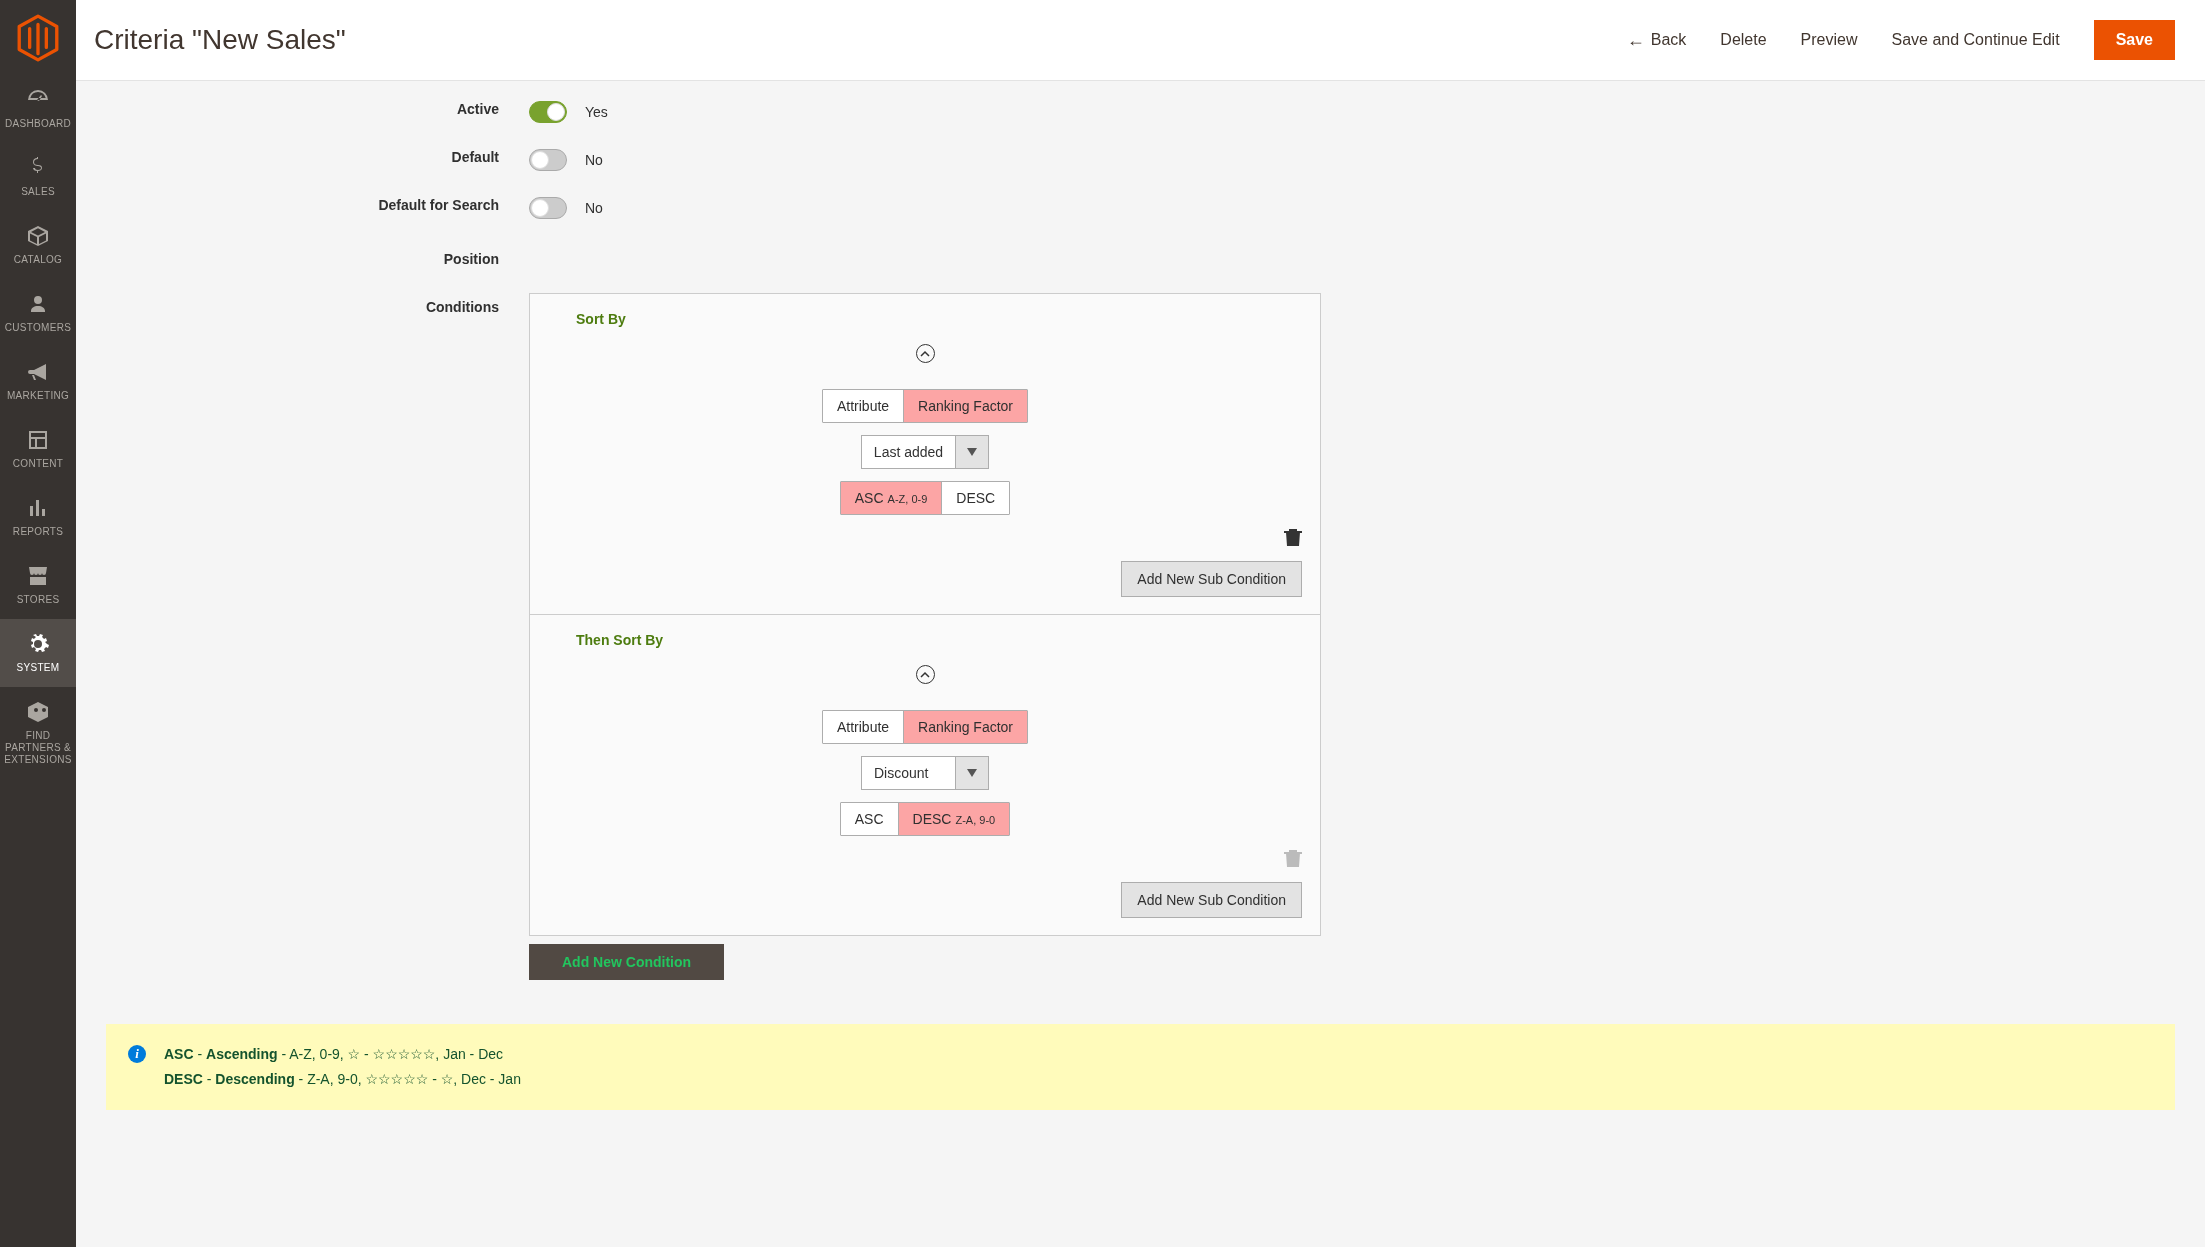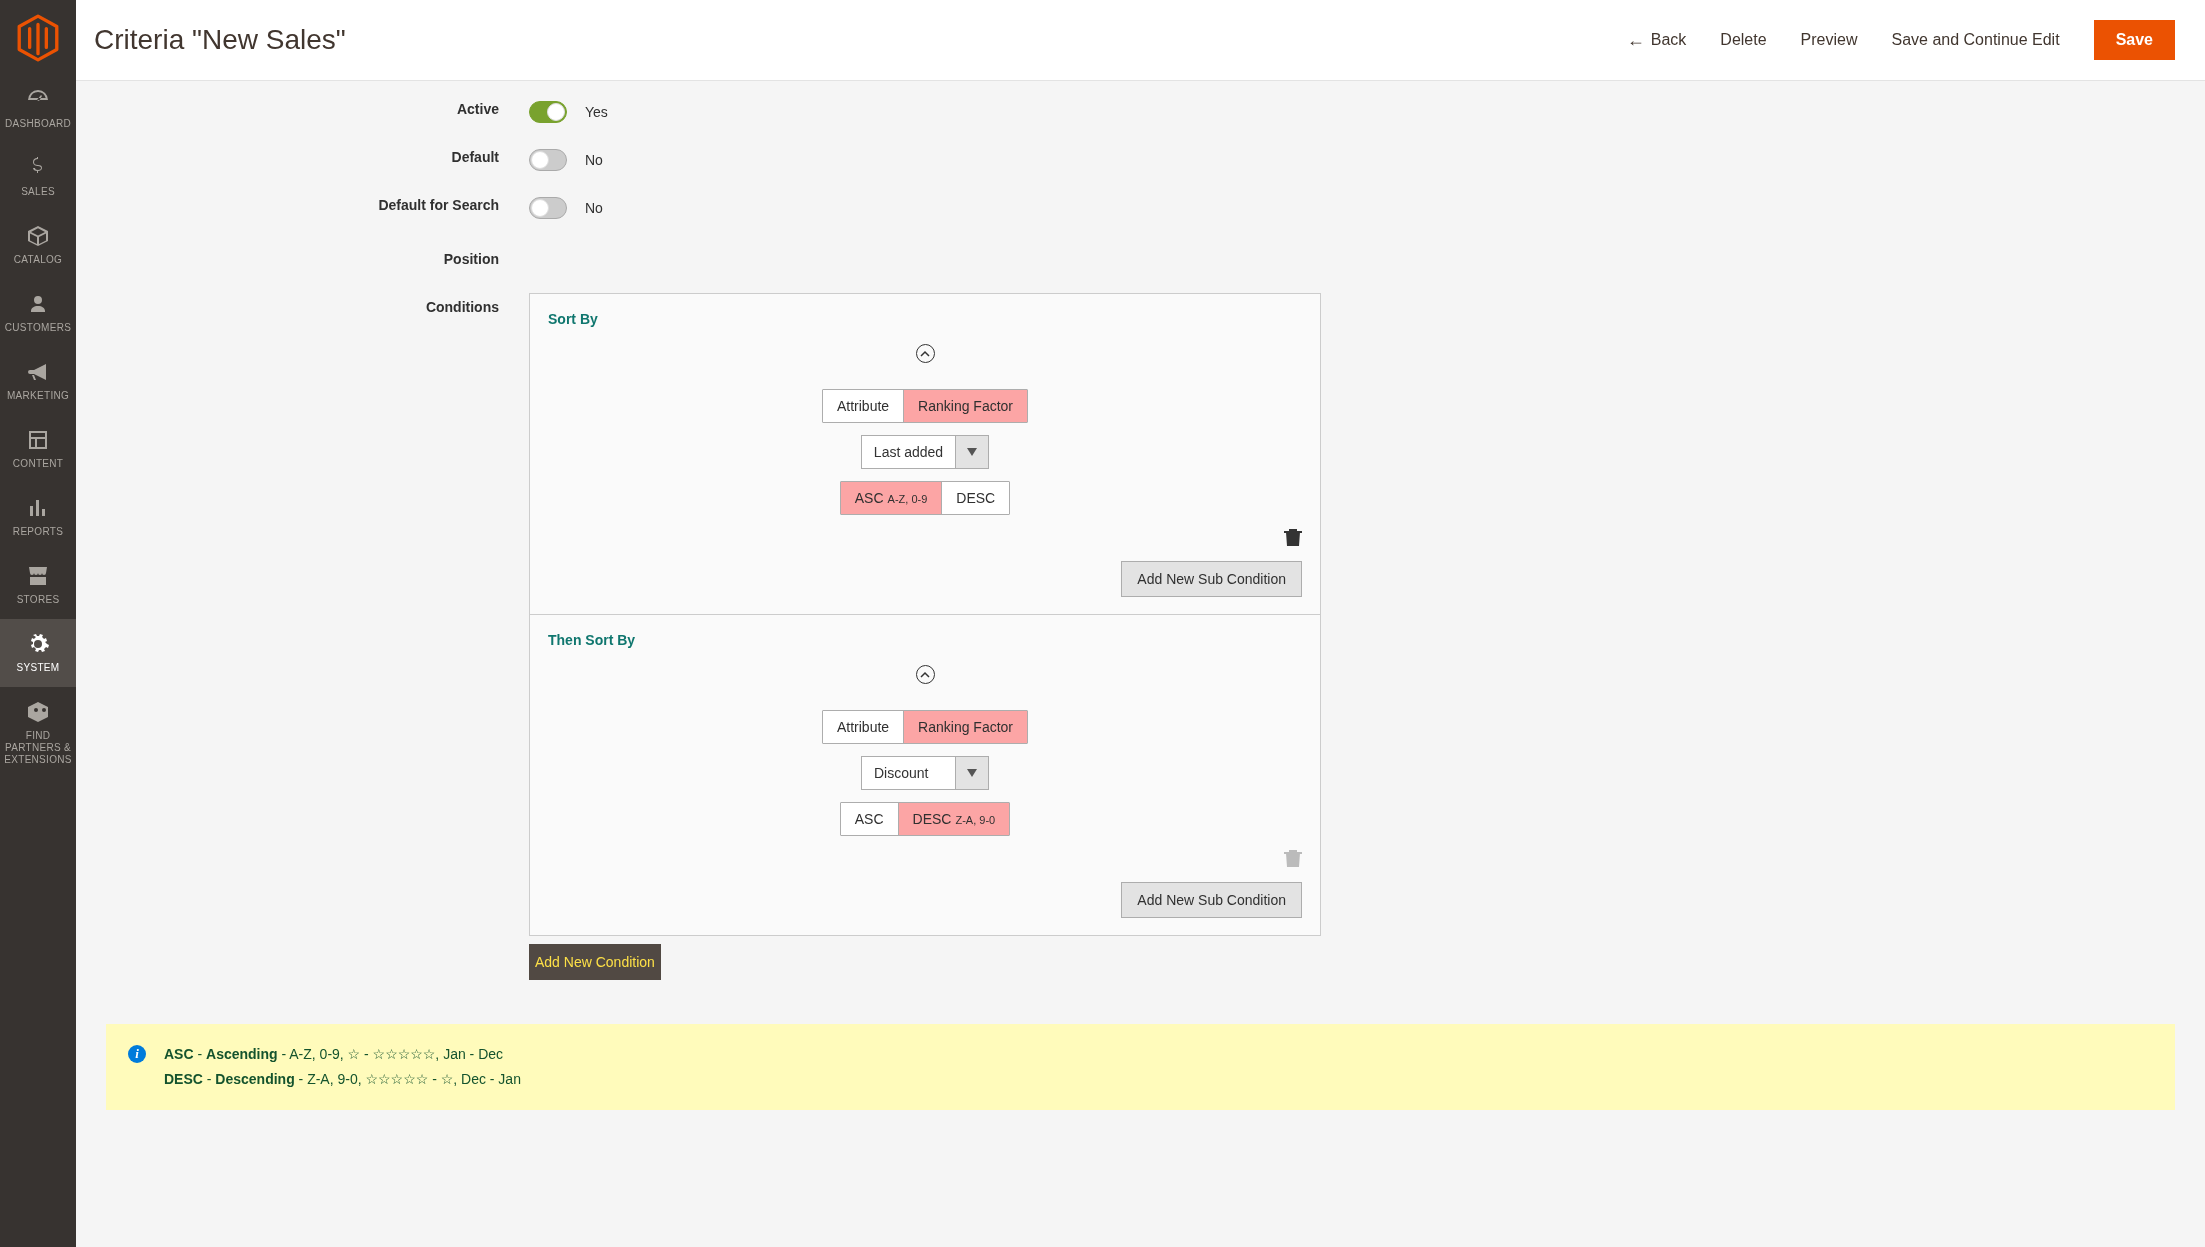--- a/index.html
+++ b/index.html
@@ -39,21 +39,21 @@
     .toggle-knob { position: absolute; width: 18px; height: 18px; background: #fff; border-radius: 50%; top: 1px; left: 1px; transition: left 0.2s; border: 1px solid #ddd; }
     .toggle.on .toggle-knob { left: 17px; }
     .toggle-text { font-size: 14px; color: #303030; }
     
     .text-input { width: 100%; padding: 7px 10px; border: 1px solid #adadad; font-size: 14px; background: #fff; }
     
     
     .conditions-wrap { flex: 0 0 792px; border: 1px solid #ccc; background: #fafafa; }
     .condition-block { border-bottom: 1px solid #ccc; padding: 17px 18px 17px 18px; }
     .condition-block:last-child { border-bottom: none; }
-    .condition-title { font-size: 14px; font-weight: 700; margin-bottom: 17px; color: #0f766e; }
+    .condition-title { font-size: 14px; font-weight: 700; margin-bottom: 17px; color: #4d7c0f; margin-left: 28px; }
     .condition-row { display: flex; align-items: center; gap: 12px; margin-bottom: 14px; flex-direction: column; }
     
     .chevron-circle { width: 19px; height: 19px; border: 1.5px solid #333; border-radius: 50%; display: flex; align-items: center; justify-content: center; cursor: pointer; flex-shrink: 0; }
     .chevron-circle svg { width: 10px; height: 10px; }
     
     .toggle-group { display: flex; border: 1px solid #adadad; border-radius: 1px; overflow: hidden; }
     .toggle-btn { background: #fff; border: none; padding: 8px 14px; font-size: 14px; cursor: pointer; color: #303030; }
     .toggle-btn + .toggle-btn { border-left: 1px solid #adadad; }
     .toggle-btn.sel { background: #fca5a5; }
     .toggle-btn .sub { font-size: 11px; margin-left: 4px; }
@@ -63,21 +63,21 @@
     .select-arrow { background: #e3e3e3; border: 1px solid #adadad; border-left: none; width: 33px; display: flex; align-items: center; justify-content: center; cursor: pointer; }
     .select-arrow svg { width: 10px; height: 8px; }
     
     .trash { margin-left: auto; cursor: pointer; width: 18px; height: 20px; }
     .trash svg { width: 100%; height: 100%; fill: #333; }
     .trash.disabled svg { fill: #bbb; }
     
     .sub-row { display: flex; justify-content: flex-end; }
     .btn-secondary { background: #e3e3e3; border: 1px solid #adadad; padding: 9px 15px; font-size: 14px; cursor: pointer; color: #303030; }
     
-    .btn-dark { background: #514943; color: #fde047; border: none; padding: 10px 6px; font-size: 14px; cursor: pointer; margin-top: 8px; }
+    .btn-dark { background: #514943; color: #22c55e; border: none; padding: 10px 33px; font-size: 14px; cursor: pointer; margin-top: 8px; font-weight: bold; }
     
     
     .info-box { margin: 14px 30px 30px 30px; background: #fffbbb; padding: 18px 22px; display: flex; gap: 18px; align-items: flex-start; }
     .info-icon { width: 18px; height: 18px; background: #007bdb; border-radius: 50%; color: #fff; display: flex; align-items: center; justify-content: center; font-style: italic; font-family: serif; font-size: 13px; flex-shrink: 0; margin-top: 3px; font-weight: bold; }
     .info-text { font-size: 14px; line-height: 1.8; color: #14532d; }
     .info-text b { font-weight: 700; }
     
     .spacer { flex: 1; }
   </style>
 </head>

